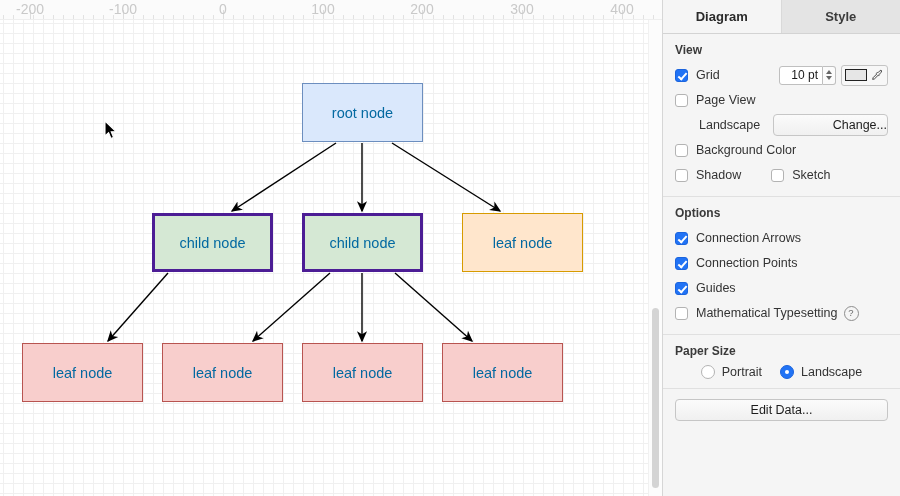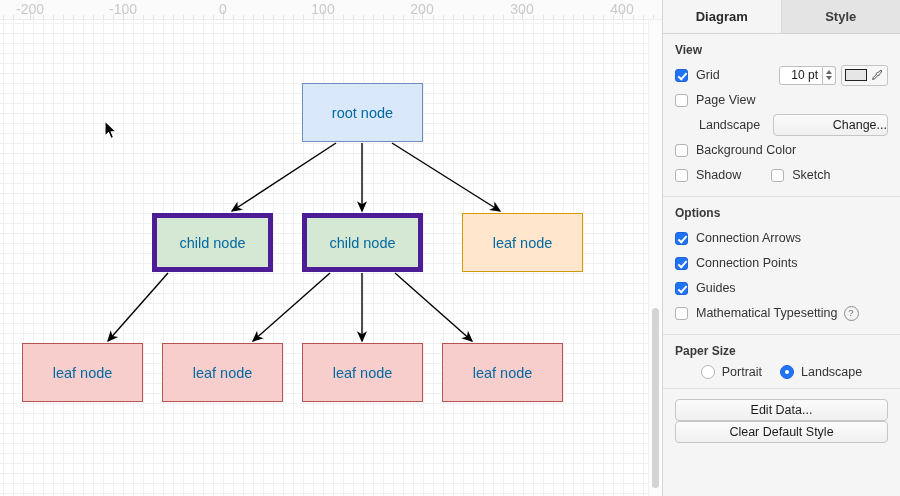--- a/index.html
+++ b/index.html
@@ -101,21 +101,21 @@
     box-sizing: border-box;
     display: flex;
     align-items: center;
     justify-content: center;
     font-size: 14.5px;
     color: #0369a1;
     z-index: 4;
     font-family: "Liberation Sans", sans-serif;
   }
   .node.blue   { background: #dae8fc; border: 1px solid #6c8ebf; }
-  .node.green  { background: #d5e8d4; border: 5px solid #4c1d95; }
+  .node.green  { background: #d5e8d4; border: 3px solid #4c1d95; }
   .node.orange { background: #ffe6cc; border: 1px solid #d79b00; }
   .node.pink   { background: #f8cecc; border: 1px solid #b85450; }
 
   
   .vscroll-track {
     position: absolute;
     right: 0; top: 19px;
     width: 13px;
     height: 477px;
     background: #fcfcfc;
@@ -600,17 +600,16 @@
         </div>
         <div class="orient-item">
           <span class="rd on"></span>
           <span class="lbl">Landscape</span>
         </div>
       </div>
     </div>
 
     <div class="section sec-bottom">
       <div class="btn btn-wide">Edit Data...</div>
-      <div class="btn btn-wide">Clear Default Style</div>
     </div>
 
   </div>
 </div>
 
 </body></html>

